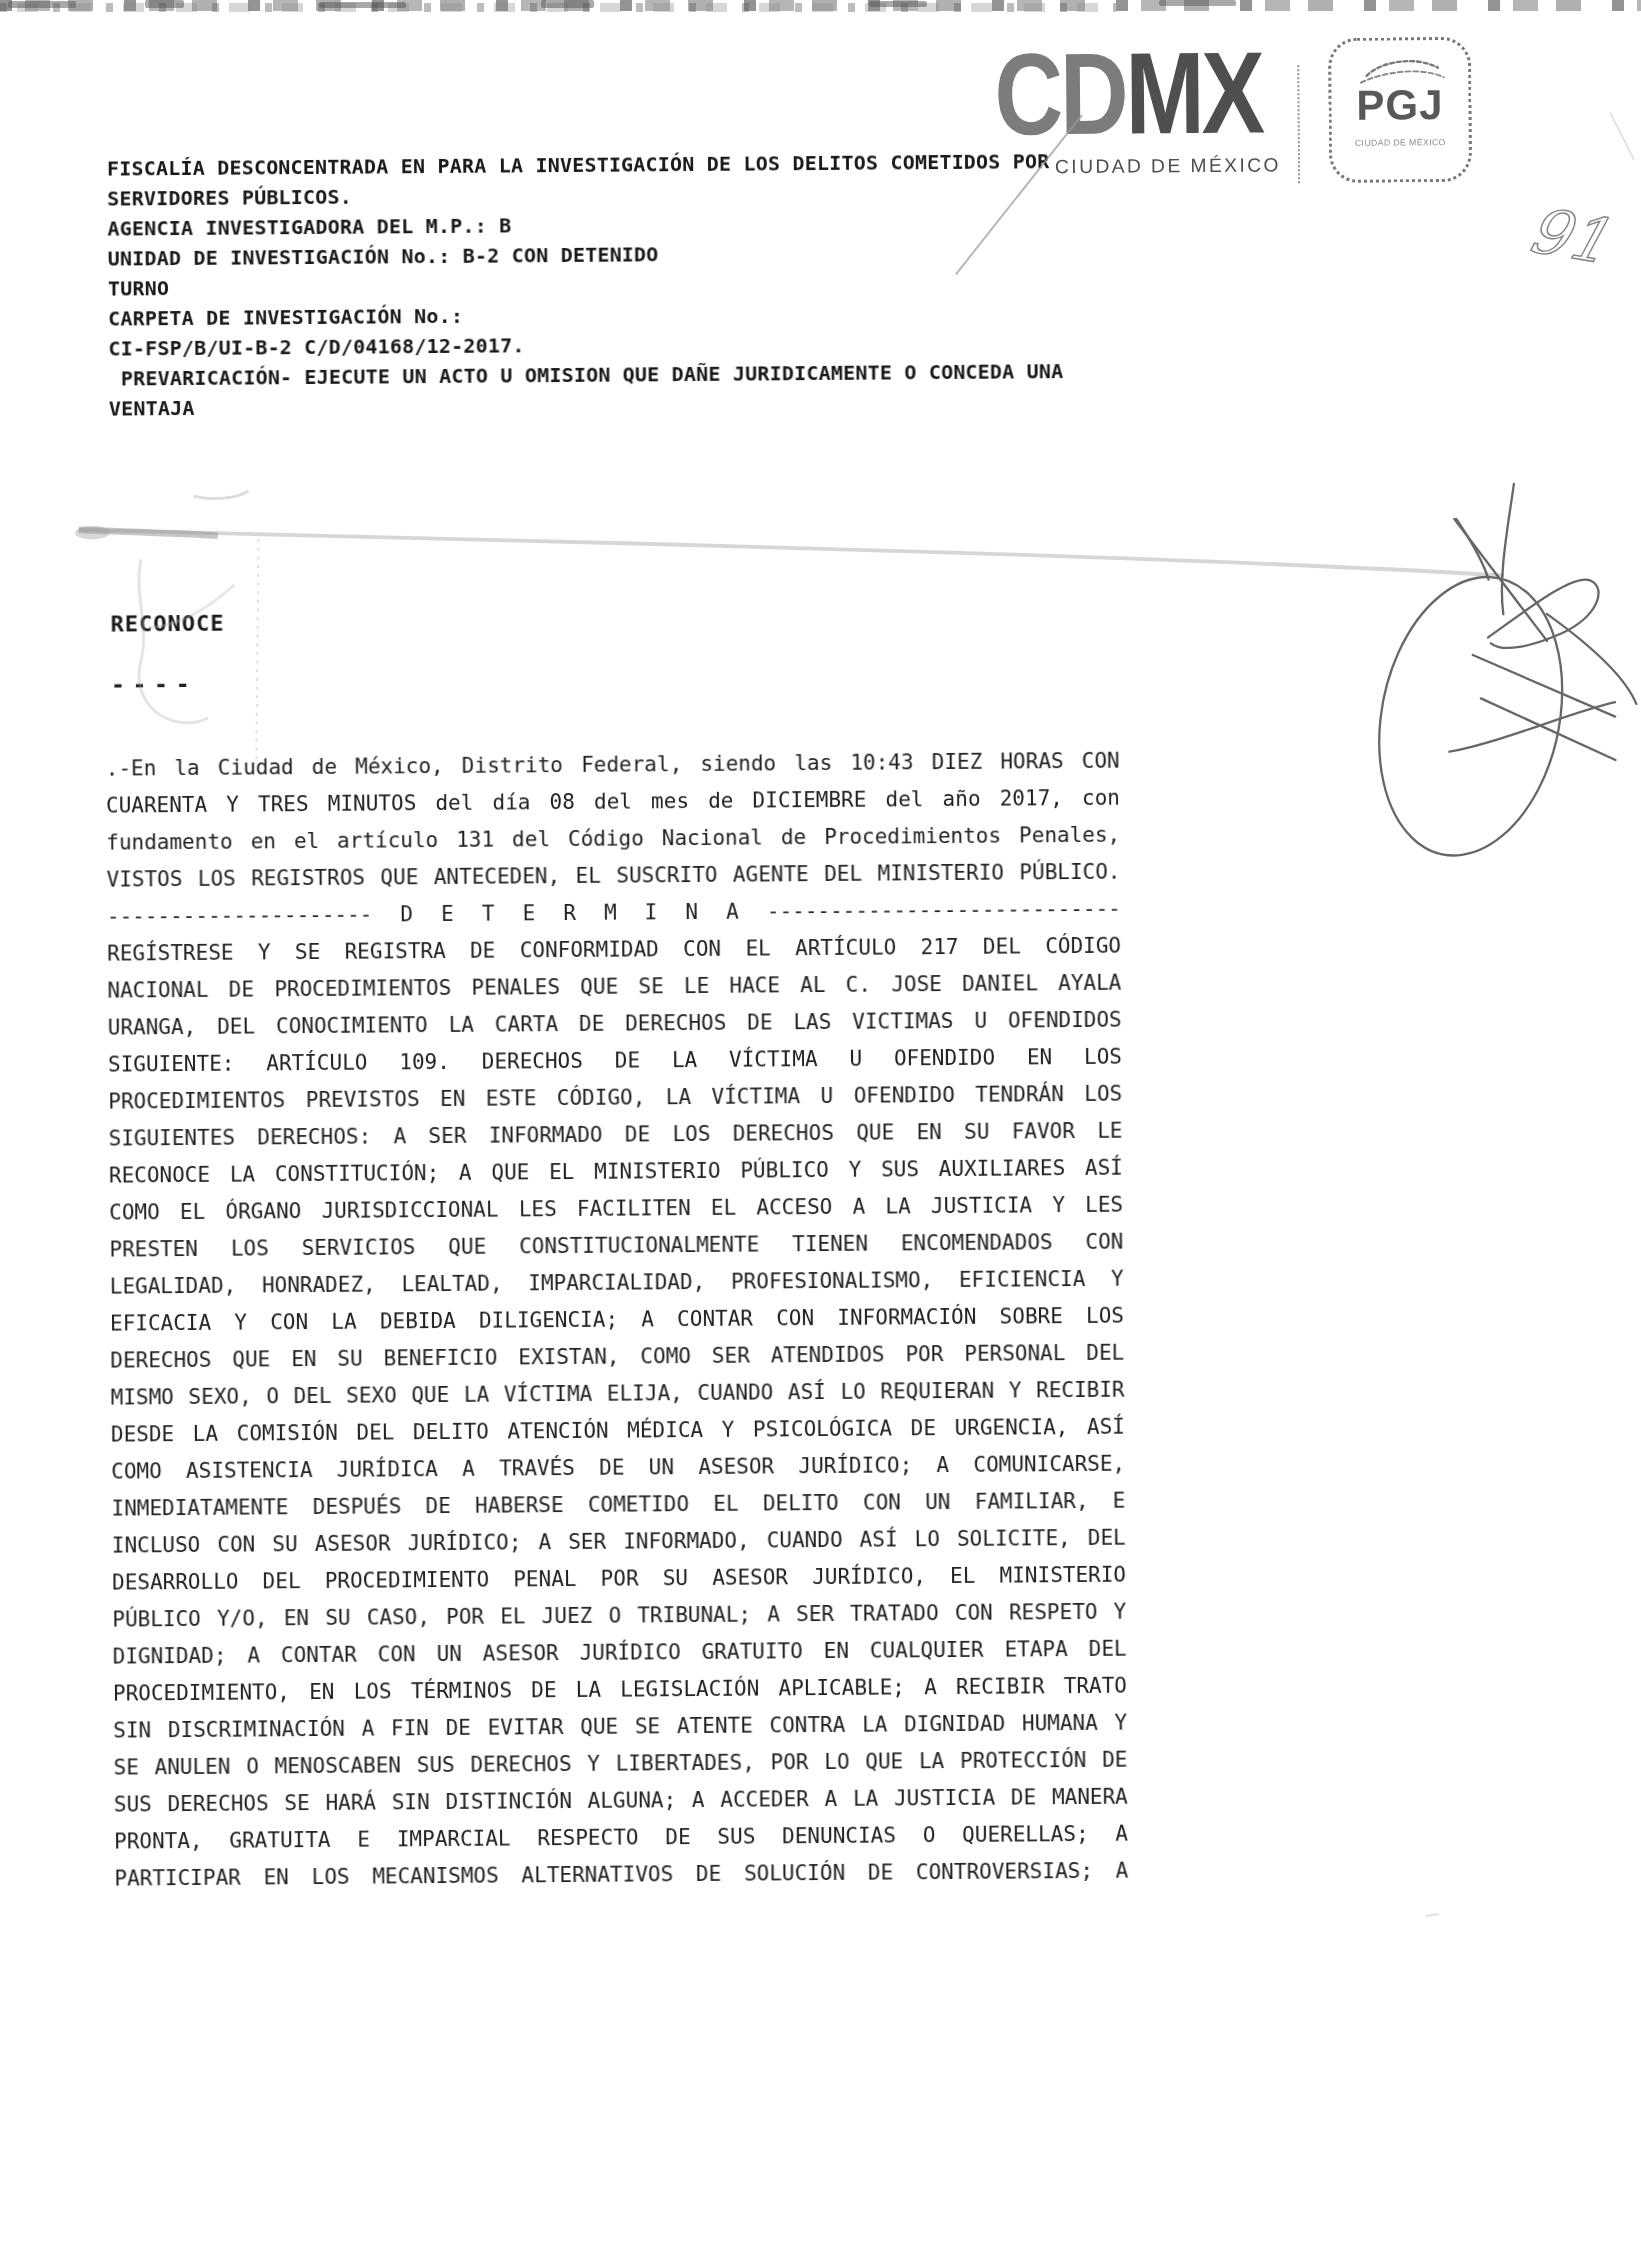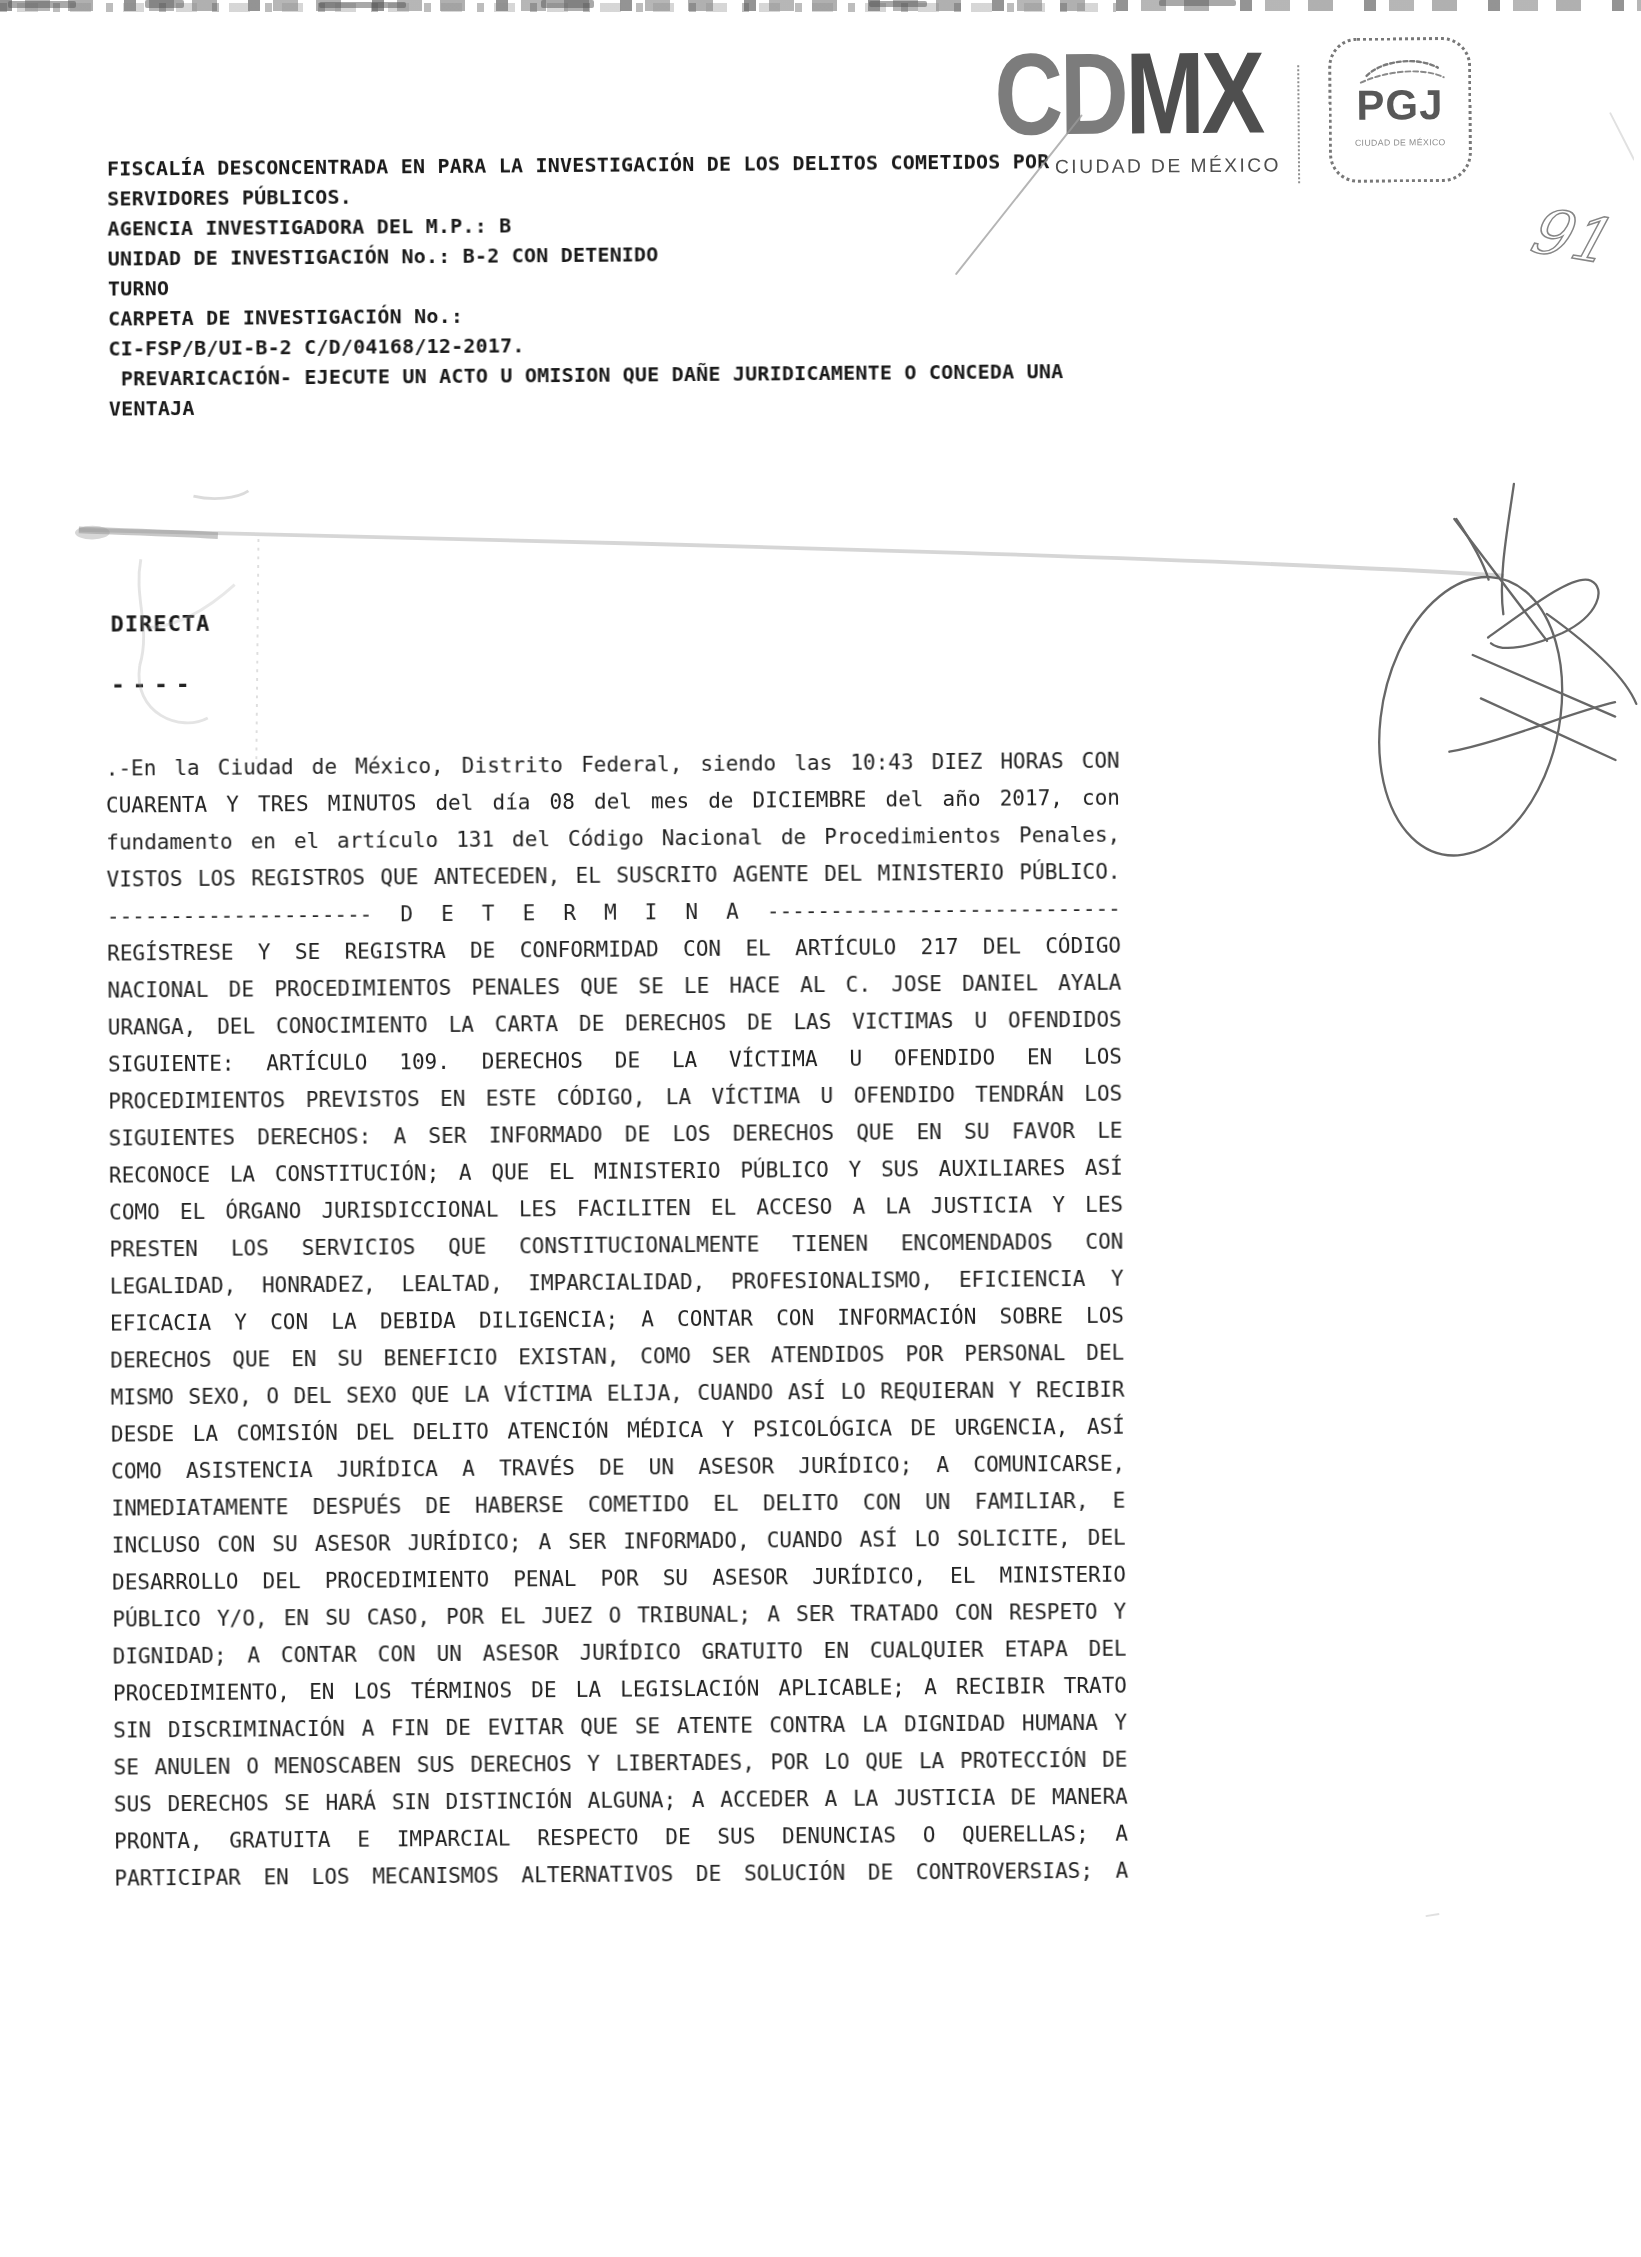--- a/index.html
+++ b/index.html
@@ -109,21 +109,21 @@
         <div class="header-line">SERVIDORES PÚBLICOS.</div>
         <div class="header-line">AGENCIA INVESTIGADORA DEL M.P.: B</div>
         <div class="header-line">UNIDAD DE INVESTIGACIÓN No.: B-2 CON DETENIDO</div>
         <div class="header-line">TURNO</div>
         <div class="header-line">CARPETA DE INVESTIGACIÓN No.:</div>
         <div class="header-line">CI-FSP/B/UI-B-2 C/D/04168/12-2017.</div>
         <div class="header-line"> PREVARICACIÓN- EJECUTE UN ACTO U OMISION QUE DAÑE JURIDICAMENTE O CONCEDA UNA</div>
         <div class="header-line">VENTAJA</div>
       </div>
 
-    <div class="modalidad">DIRECTA</div>
+    <div class="modalidad">RECONOCE</div>
     <div class="separator">----</div>
 
     <div class="body-text">
         <div class="body-line">.-En la Ciudad de México, Distrito Federal, siendo las 10:43 DIEZ HORAS CON</div>
         <div class="body-line">CUARENTA Y TRES MINUTOS del día 08 del mes de DICIEMBRE del año 2017, con</div>
         <div class="body-line">fundamento en el artículo 131 del Código Nacional de Procedimientos Penales,</div>
         <div class="body-line">VISTOS LOS REGISTROS QUE ANTECEDEN, EL SUSCRITO AGENTE DEL MINISTERIO PÚBLICO.</div>
         <div class="body-line">--------------------- D E T E R M I N A ----------------------------</div>
         <div class="body-line">REGÍSTRESE Y SE REGISTRA DE CONFORMIDAD CON EL ARTÍCULO 217 DEL CÓDIGO</div>
         <div class="body-line">NACIONAL DE PROCEDIMIENTOS PENALES QUE SE LE HACE AL C. JOSE DANIEL AYALA</div>

